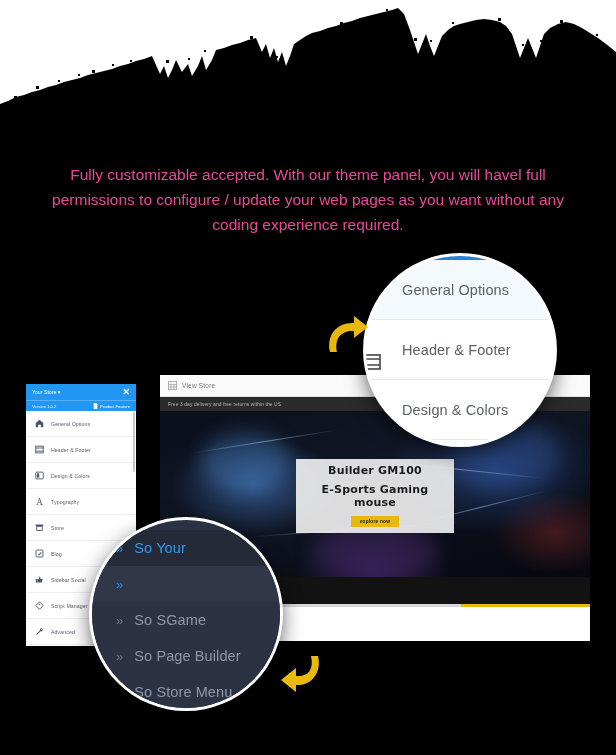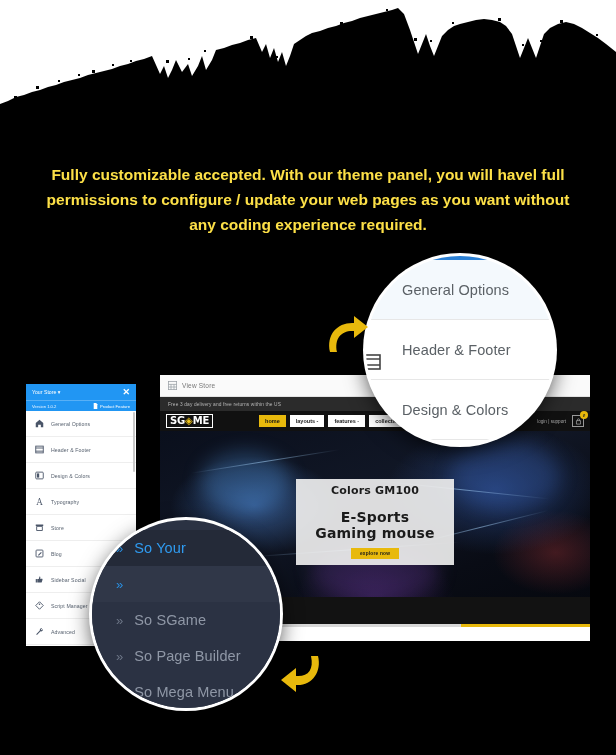--- a/index.html
+++ b/index.html
@@ -18,21 +18,21 @@
   
   .headline {
     position:absolute; top:114px; left:0; width:616px; text-align:center;
     font-family:"DejaVu Sans", sans-serif;
     font-weight:bold; font-size:27px; letter-spacing:0.2px;
     color:#f0c419;
   }
   .subcopy {
     position:absolute; top:162px; left:46px; width:524px; text-align:center;
     font-family:"Liberation Sans", sans-serif;
-    font-size:15.5px; line-height:25px; color:#fde047; font-weight:700;
+    font-size:15.5px; line-height:25px; color:#ec4899; font-weight:400;
   }
 
   
   .composite { position:absolute; left:26px; top:375px; width:564px; height:270px; }
 
   
   .browser {
     position:absolute; left:134px; top:0px; width:430px; height:266px;
     background:#ffffff; box-shadow:0 2px 12px rgba(0,0,0,.6);
   }
@@ -90,21 +90,21 @@
   }
   .hero-glow {
     position:absolute; border-radius:50%; filter:blur(9px);
   }
   .banner-card {
     position:absolute; left:50%; top:48px; transform:translateX(-50%);
     background:rgba(238,238,238,.92); padding:5px 12px 6px; text-align:center;
     width:158px;
   }
   .banner-l1 { font-family:"DejaVu Sans",sans-serif; font-weight:bold; font-size:11px; color:#1b1b1b; letter-spacing:.2px; }
-  .banner-l2 { font-family:"DejaVu Sans",sans-serif; font-weight:bold; font-size:14px; color:#1b1b1b; letter-spacing:.2px; margin-top:12px;}
+  .banner-l2 { font-family:"DejaVu Sans",sans-serif; font-weight:bold; font-size:11px; color:#1b1b1b; letter-spacing:.2px; margin-top:6px;}
   .banner-btn {
     display:inline-block; margin-top:5px; background:#e8b90c; color:#1a1a1a;
     font-size:4.8px; font-weight:bold; padding:3px 9px; letter-spacing:.2px;
   }
   .hero-bottom { position:absolute; left:0; bottom:0; width:100%; height:30px; background:#121212; }
   .progress-row { position:absolute; left:0; bottom:0; width:100%; height:3px; background:#d7d7d7; display:flex; }
   .progress-row i { display:block; height:3px; }
 
   
   .adminpanel {
@@ -241,55 +241,32 @@
           <svg class="dev-ico" viewBox="0 0 14 14">
             <rect x="4" y="1.5" width="6" height="11" rx="1" fill="none" stroke="#9aa0a6" stroke-width="1.2"></rect>
           </svg>
         </div>
       </div>
 
       <div class="store-top">
         <span>Free 3 day delivery and free returns within the US</span>
       </div>
 
-      <div class="store-head">
-        <div class="logo-box">
-          <span class="logo-txt">SG</span>
-          <span class="logo-pad">◈</span>
-          <span class="logo-txt">ME</span>
-        </div>
-        <div class="nav">
-          <a href="#" class="active">home</a>
-          <a href="#">layouts -</a>
-          <a href="#">features -</a>
-          <a href="#">collections</a>
-        </div>
-        <div class="head-right">
-          <span class="hr-txt">login  |  support</span>
-          <span class="cart">
-            <svg width="7" height="7" viewBox="0 0 12 12">
-              <path d="M2.5 4.5h7v6h-7z" fill="none" stroke="#ccc" stroke-width="1"></path>
-              <path d="M4.3 4.5V3a1.7 1.7 0 013.4 0v1.5" fill="none" stroke="#ccc" stroke-width="1"></path>
-            </svg>
-            <i class="cart-badge">0</i>
-          </span>
-        </div>
-      </div>
 
       <div class="hero">
         <div class="hero-glow" style="left:40px; top:20px; width:90px; height:60px; background:rgba(90,170,255,.25);"></div>
         <div class="hero-glow" style="right:30px; top:10px; width:110px; height:70px; background:rgba(70,120,220,.22);"></div>
         <div class="hero-glow" style="left:150px; bottom:26px; width:130px; height:60px; background:rgba(130,70,190,.20);"></div>
         <div class="hero-streak" style="left:30px; top:30px; width:150px; transform:rotate(-9deg);"></div>
         <div class="hero-streak" style="left:210px; top:58px; width:180px; transform:rotate(6deg);"></div>
         <div class="hero-streak" style="left:90px; top:118px; width:210px; transform:rotate(-4deg);"></div>
         <div class="hero-streak" style="left:250px; top:96px; width:140px; transform:rotate(-14deg);"></div>
 
         <div class="banner-card">
-          <div class="banner-l1">Colors GM100</div>
+          <div class="banner-l1">Builder GM100</div>
           <div class="banner-l2">E-Sports Gaming mouse</div>
           <span class="banner-btn">explore now</span>
         </div>
 
         <div class="hero-bottom"></div>
         <div class="progress-row">
           <i style="width:12%;background:#1fa2e0;"></i>
           <i style="width:58%;background:#d7d7d7;"></i>
           <i style="width:30%;background:#e8b90c;"></i>
         </div>
@@ -431,21 +408,21 @@
       <div class="md-row r2" style="top:82px;">
         <span class="chev">»</span>
         <span>So SGame</span>
       </div>
       <div class="md-row r3" style="top:118px;">
         <span class="chev">»</span>
         <span>So Page Builder</span>
       </div>
       <div class="md-row r4" style="top:154px;">
         <span class="chev">»</span>
-        <span>So Mega Menu</span>
+        <span>So Store Menu</span>
       </div>
     </div>
   </div>
 
   <svg class="arrow-a" viewBox="0 0 46 42">
     <path d="M6 38 C2 20, 14 8, 30 9 L30 2 L44 13 L30 24 L30 17 C18 16, 10 24, 13 38 Z" fill="#e8b90c"></path>
   </svg>
   <svg class="arrow-b" viewBox="0 0 46 42">
     <path d="M40 4 C44 20, 34 34, 18 33 L18 40 L3 28 L18 16 L18 24 C30 25, 36 18, 33 4 Z" fill="#e8b90c"></path>
   </svg>

